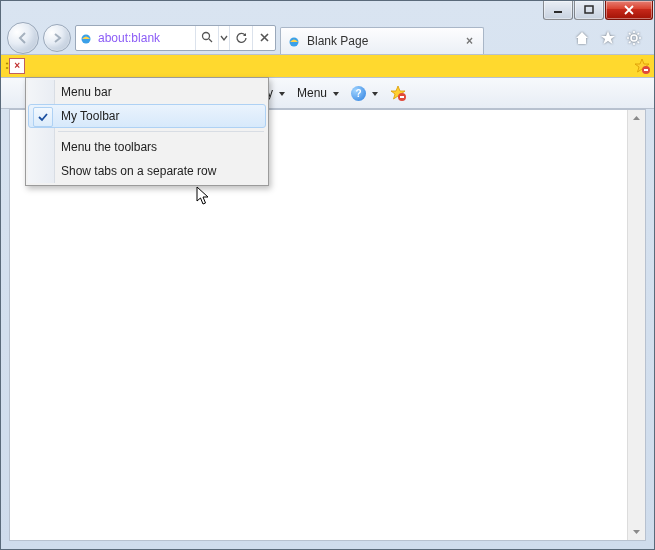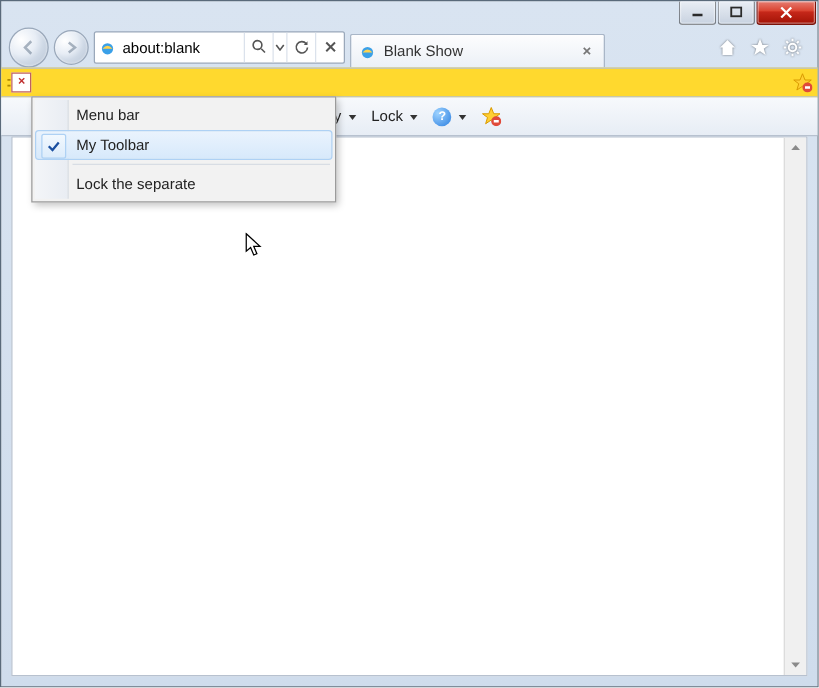--- a/index.html
+++ b/index.html
@@ -80,21 +80,21 @@
     border-radius: 2px;
     overflow:hidden;
   }
   .addr-ico {
     width: 20px; display:flex; align-items:center; justify-content:center;
   }
   .addr-input {
     border:none; outline:none; font: inherit;
     width: 95px;
     padding: 0 2px;
-    color:#000000;
+    color:#8b5cf6;
   }
   .addr-tool {
     width: 22px; height:100%;
     display:flex; align-items:center; justify-content:center;
     border-left: 1px solid #dbe2ec;
     color:#555;
   }
   .tab {
     height: 26px;
     min-width: 190px;
@@ -301,21 +301,21 @@
       </span>
     </div>
 
     <div class="tab">
       <span>
         <svg width="14" height="14">
             <circle cx="7" cy="8" r="4.5" fill="#3aa0e8"></circle>
             <path d="M3 8 Q7 3 11 8" fill="#ffd34d"></path>
           </svg>
       </span>
-      <span class="tab-label">Blank Show</span>
+      <span class="tab-label">Blank Page</span>
       <span class="tab-x">×</span>
     </div>
 
     <div class="spacer"></div>
 
     <div class="rt-icons">
       <span>
         <svg width="16" height="16">
             <path d="M2 8 L8 2 L14 8 L12 8 L12 14 L4 14 L4 8 Z" fill="#fff"></path>
           </svg>
@@ -357,21 +357,21 @@
     </span>
   </div>
 
   <div class="cmdbar">
     <div style="width:252px"></div>
     <div class="cmd-item">
       <span>y</span>
         <span class="dd"></span>
     </div>
     <div class="cmd-item">
-      <span>Lock</span>
+      <span>Menu</span>
         <span class="dd"></span>
     </div>
     <div class="cmd-item">
       <span class="help-circle">?</span>
         <span class="dd"></span>
     </div>
     <div class="cmd-item">
       <svg width="16" height="16">
           <path d="M8 1 L10 6 L15 6 L11 9 L12.5 14 L8 11 L3.5 14 L5 9 L1 6 L6 6 Z" fill="#ffcf33" stroke="#d99a00" stroke-width="0.8"></path>
           <circle cx="12" cy="12" r="4" fill="#e04a3a"></circle>
@@ -407,21 +407,24 @@
         <svg width="12" height="12">
             <path d="M2 6 L5 9 L10 3" fill="none" stroke="#1a4fa0" stroke-width="1.8"></path>
           </svg>
       </span>
       <span>My Toolbar</span>
     </div>
 
     <div class="ctx-sep"></div>
 
     <div class="ctx-item">
-      <span>Lock the separate</span>
+      <span>Menu the toolbars</span>
+    </div>
+    <div class="ctx-item">
+      <span>Show tabs on a separate row</span>
     </div>
   </div>
 
   <div class="cursor">
     <svg width="17" height="22">
       <path d="M1 1 L1 15 L4.5 12 L7 18 L9.5 17 L7 11 L12 11 Z" fill="#fff" stroke="#000" stroke-width="1"></path>
     </svg>
   </div>
 
 </div>

